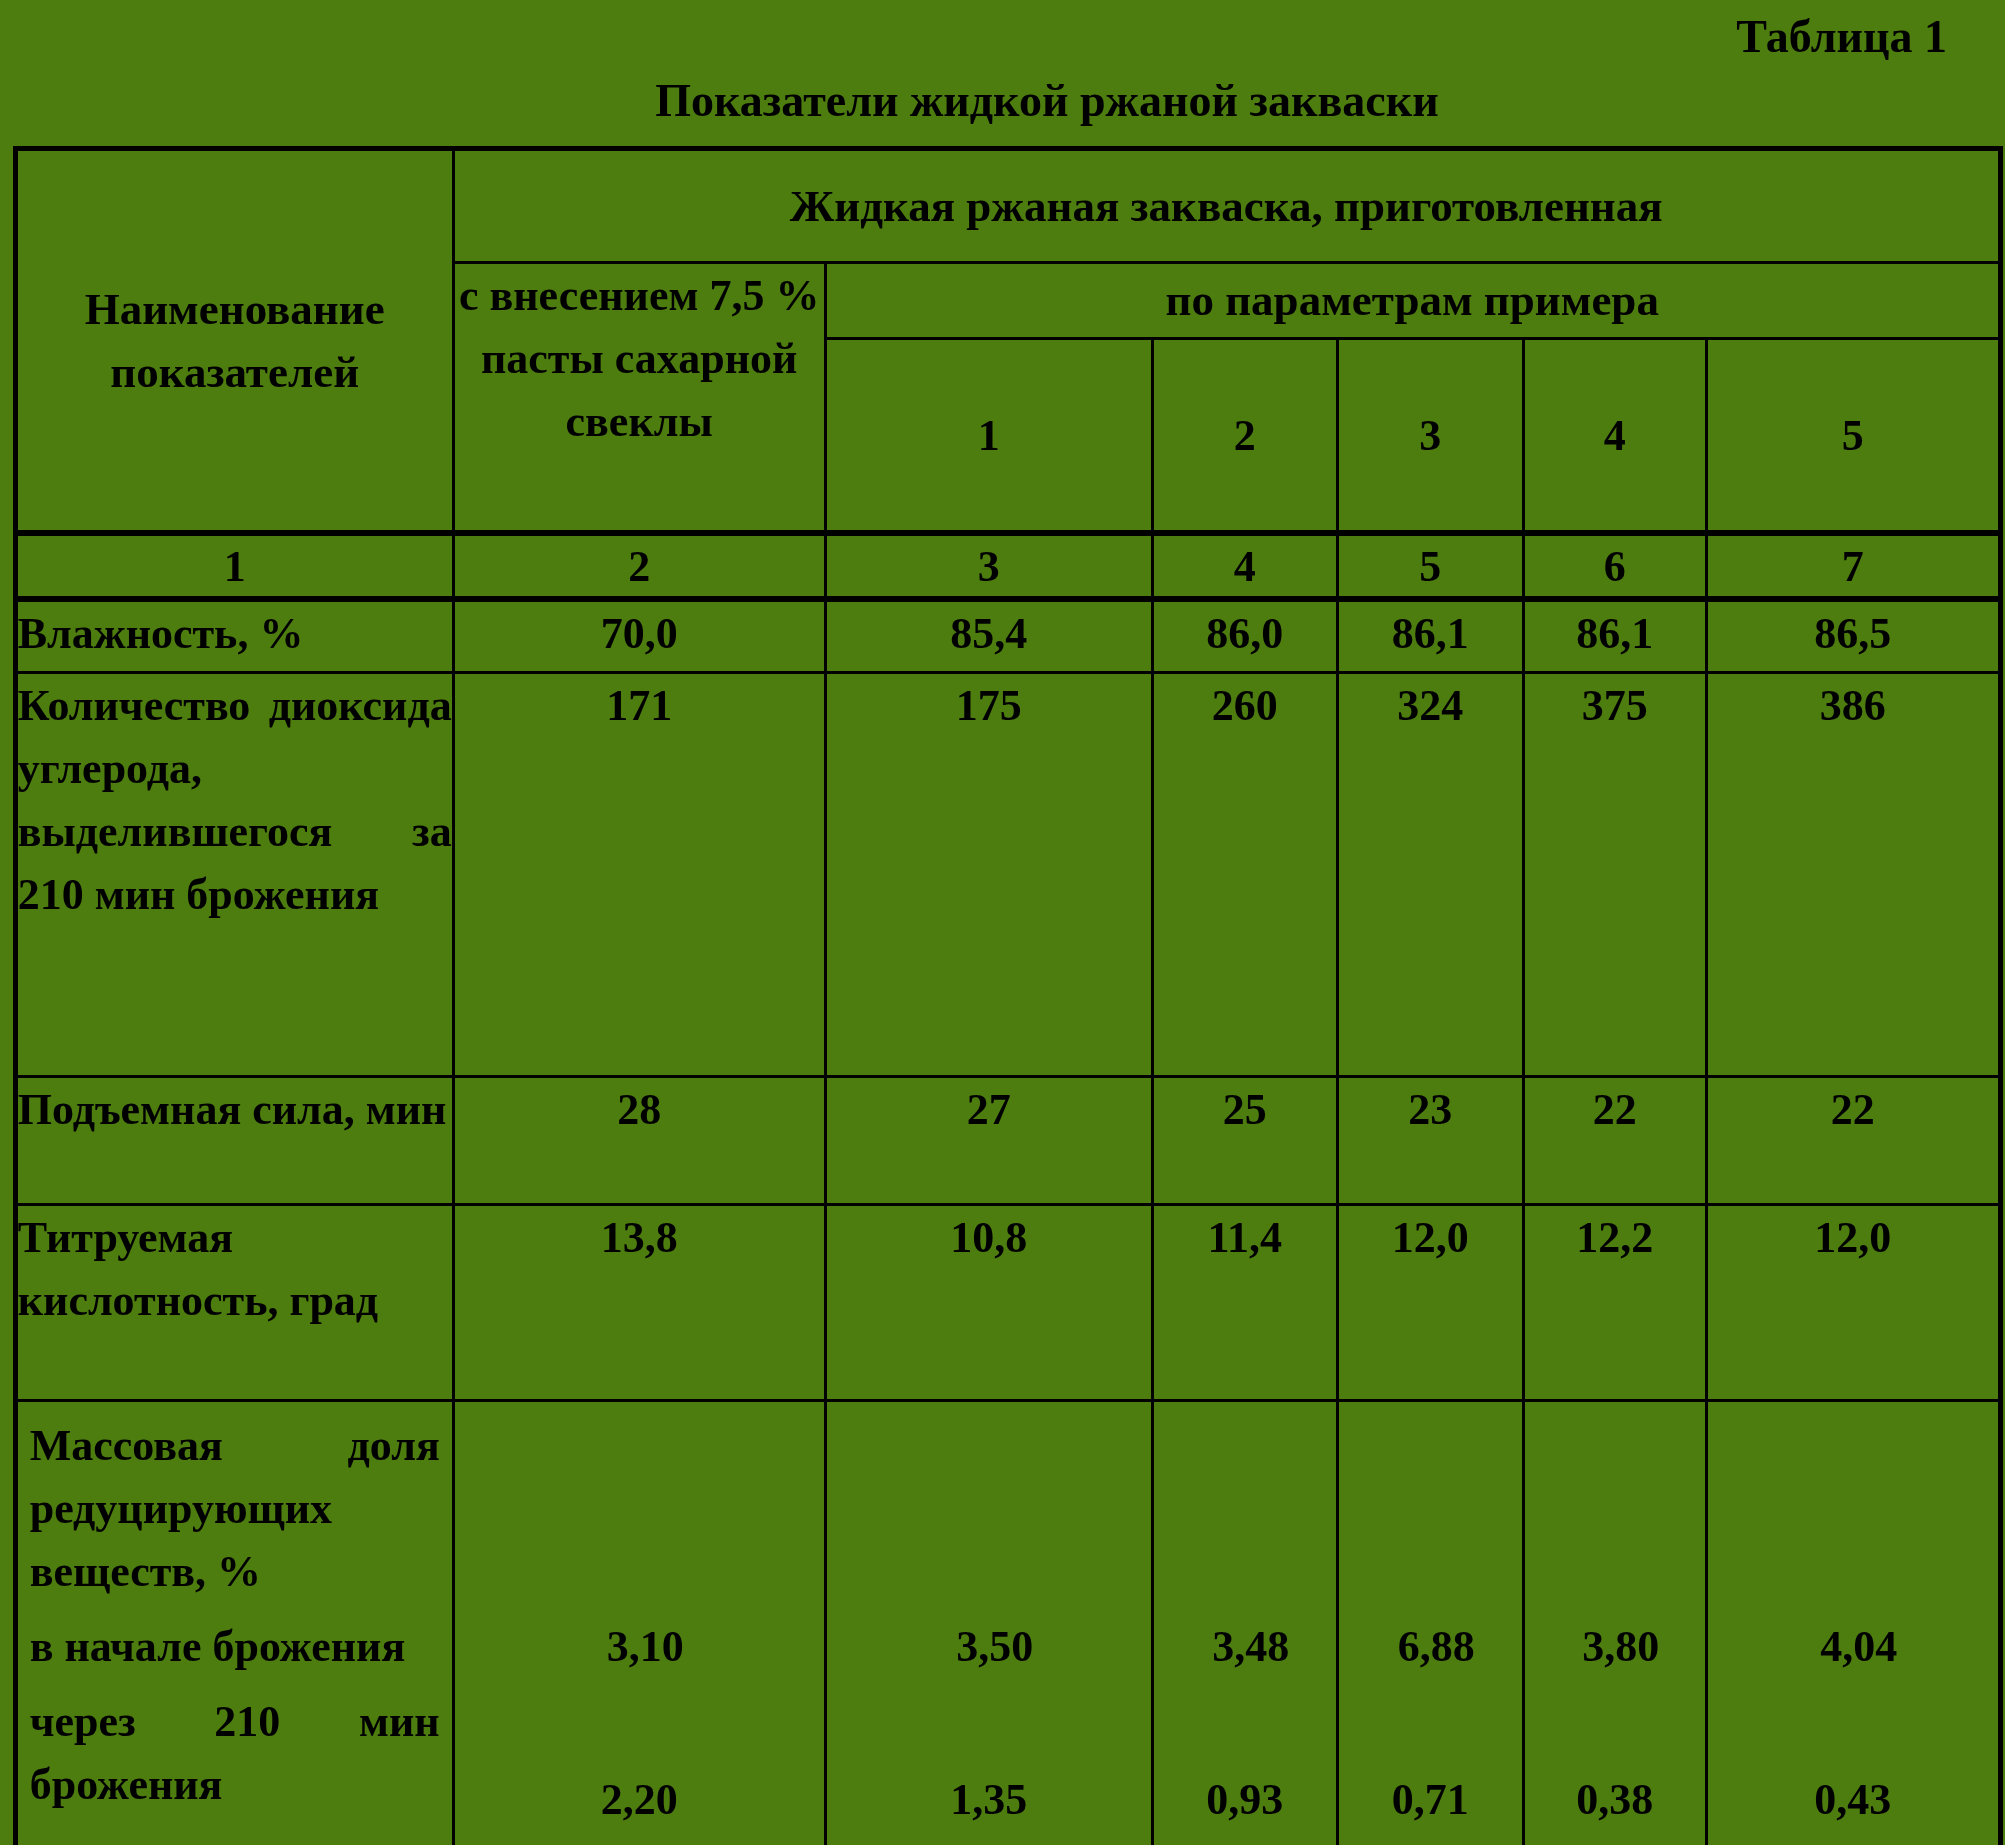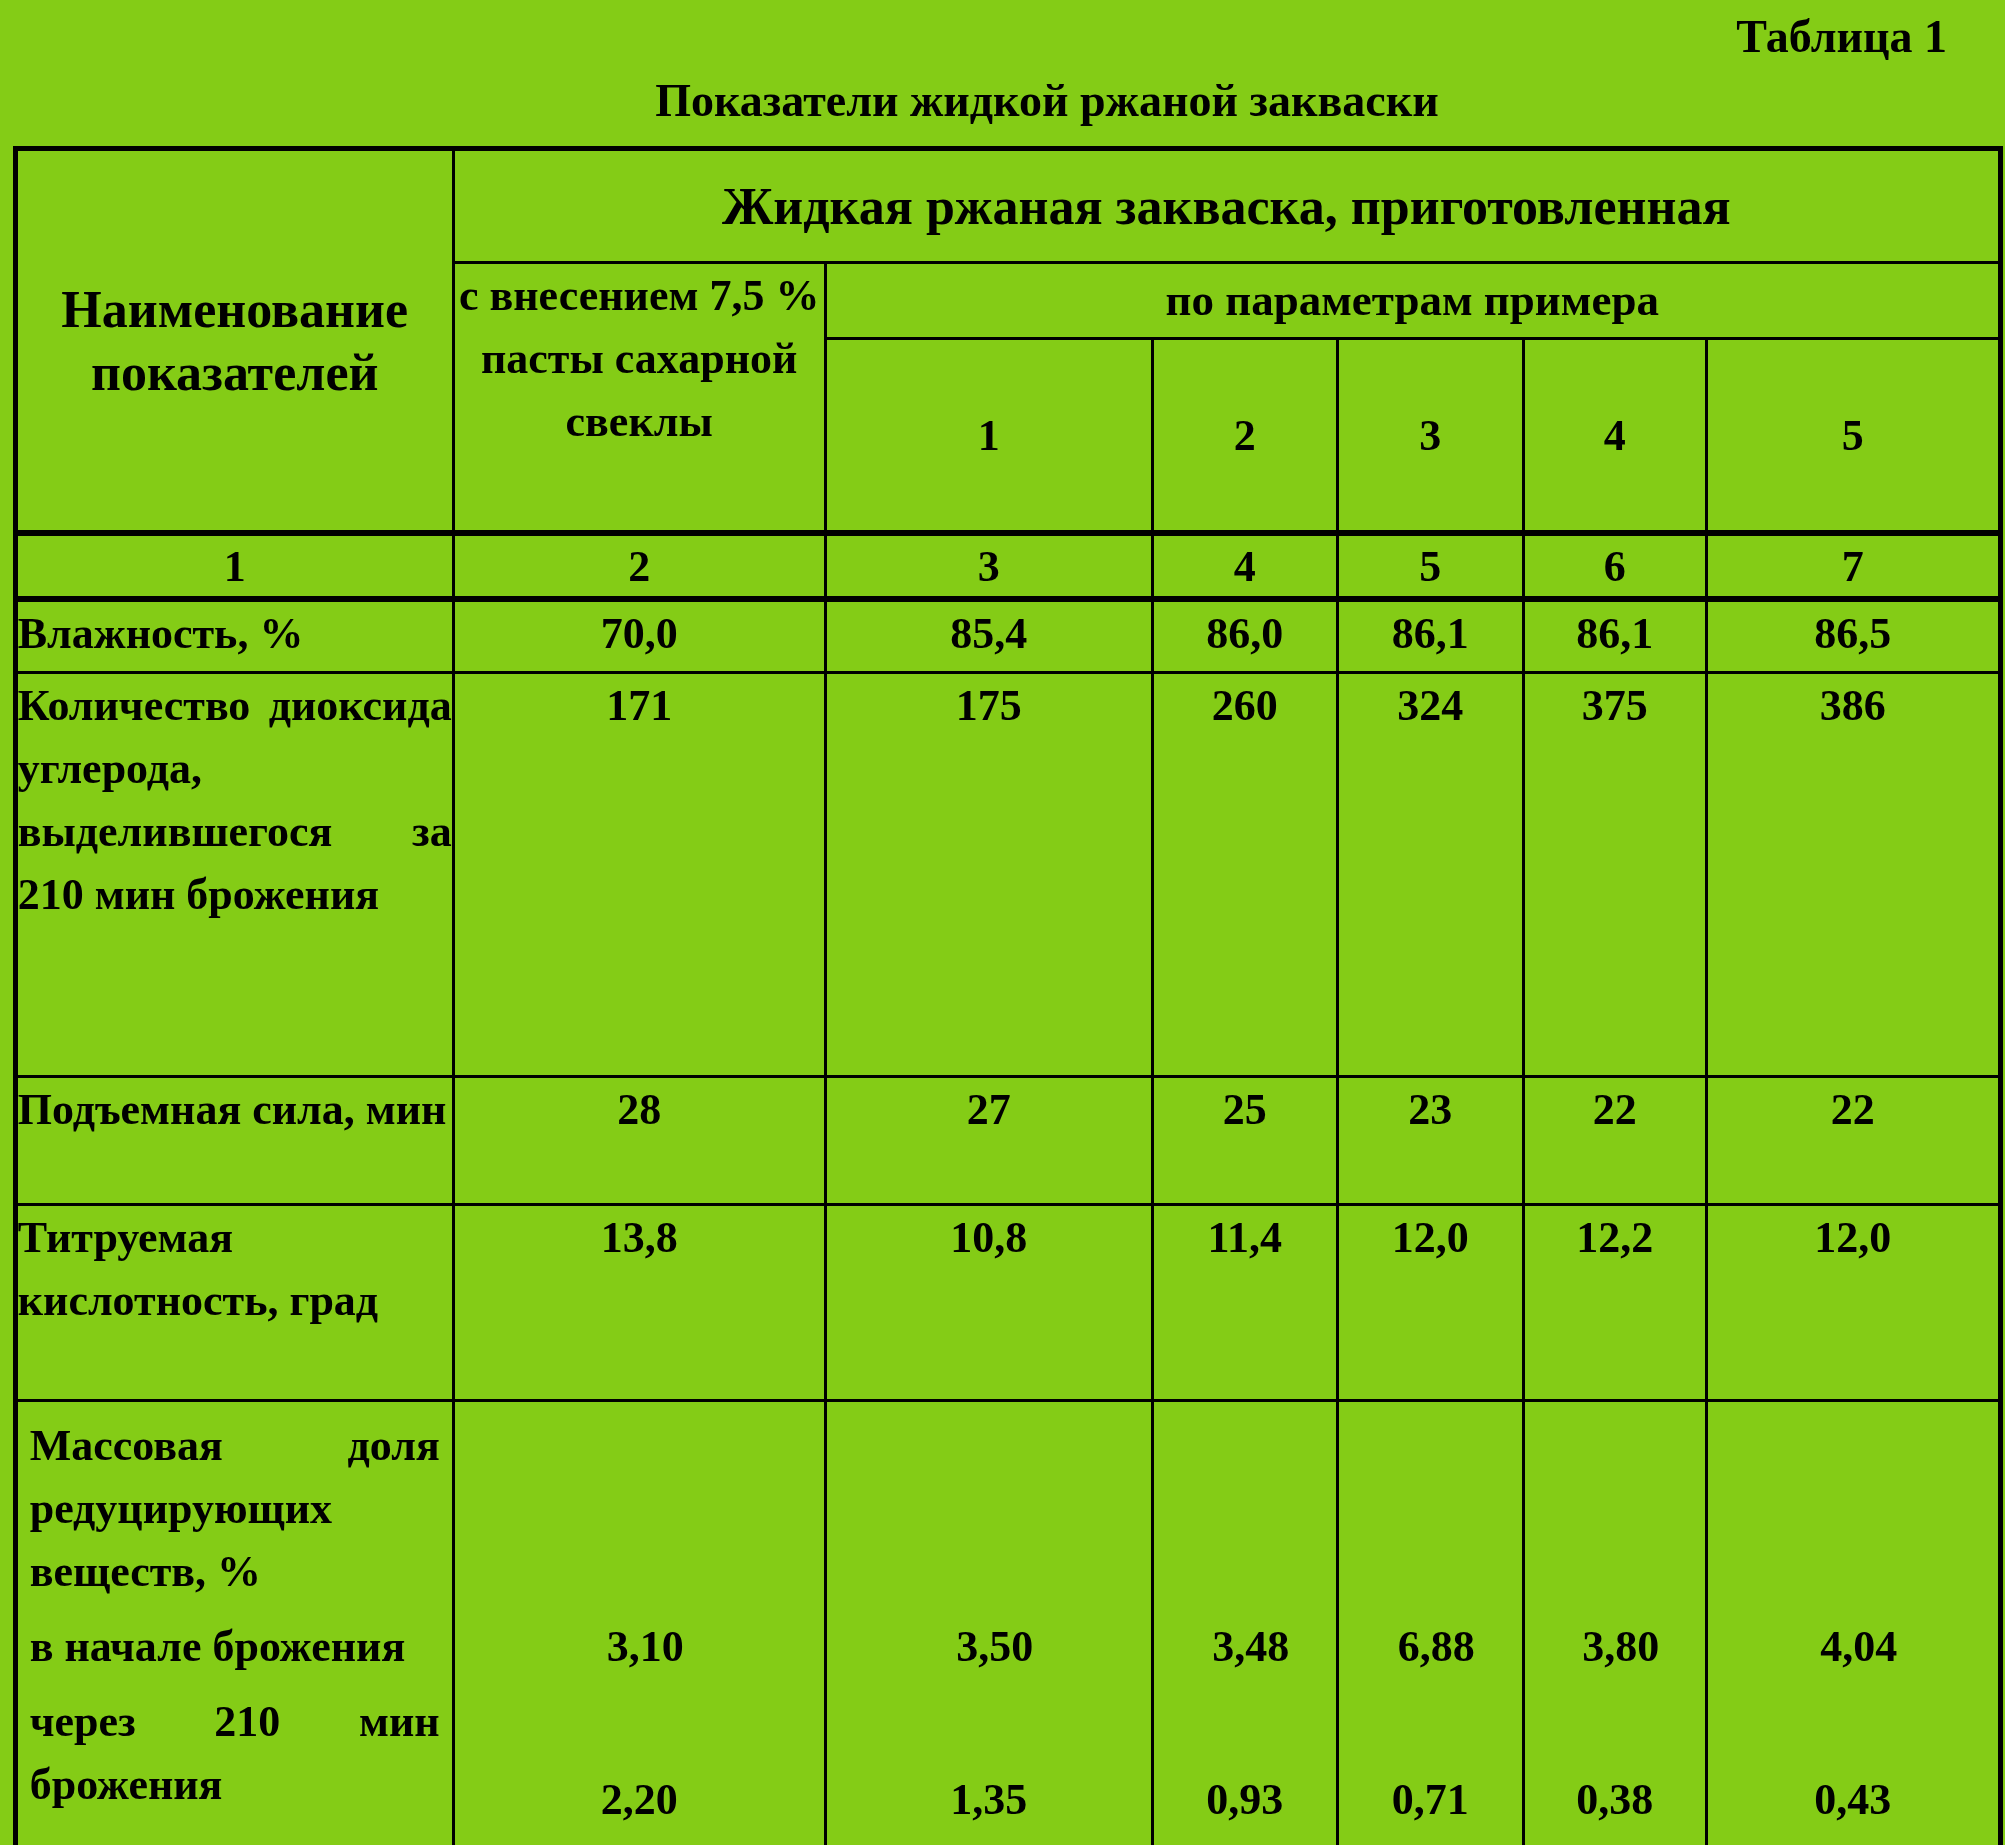--- a/index.html
+++ b/index.html
@@ -12,21 +12,21 @@
     height: 1845px;
     overflow: hidden;
     font-family: "Liberation Serif", "DejaVu Serif", serif;
     font-weight: bold;
     color: #000000;
   }
   .sheet {
     position: relative;
     width: 2005px;
     height: 1845px;
-    background: #84cc16;
+    background: #4d7c0f;
   }
   .caption {
     position: absolute;
     top: 9.8px;
     right: 58px;
     font-size: 46px;
     white-space: nowrap;
   }
   .doc-title {
     position: absolute;
@@ -50,21 +50,21 @@
   }
   table.main th, table.main td {
     border: 3.9px solid #000000;
     font-weight: bold;
     font-size: 44px;
     line-height: 63px;
     padding: 0;
     overflow: hidden;
   }
   
-  tr.r-head1 th { height: 110px; text-align: center; vertical-align: middle; font-size: 52px; }
+  tr.r-head1 th { height: 110px; text-align: center; vertical-align: middle; font-size: 45px; }
   th.name-col { vertical-align: middle; }
   th.beet-col {
     vertical-align: top;
     text-align: center;
     padding-top: 19.5px;
     font-size: 45px;
   }
   tr.r-head2 th.params-col { height: 73px; text-align: center; vertical-align: middle; font-size: 45px; }
   tr.r-head3 th { height: 190px; text-align: center; vertical-align: middle; }
   

